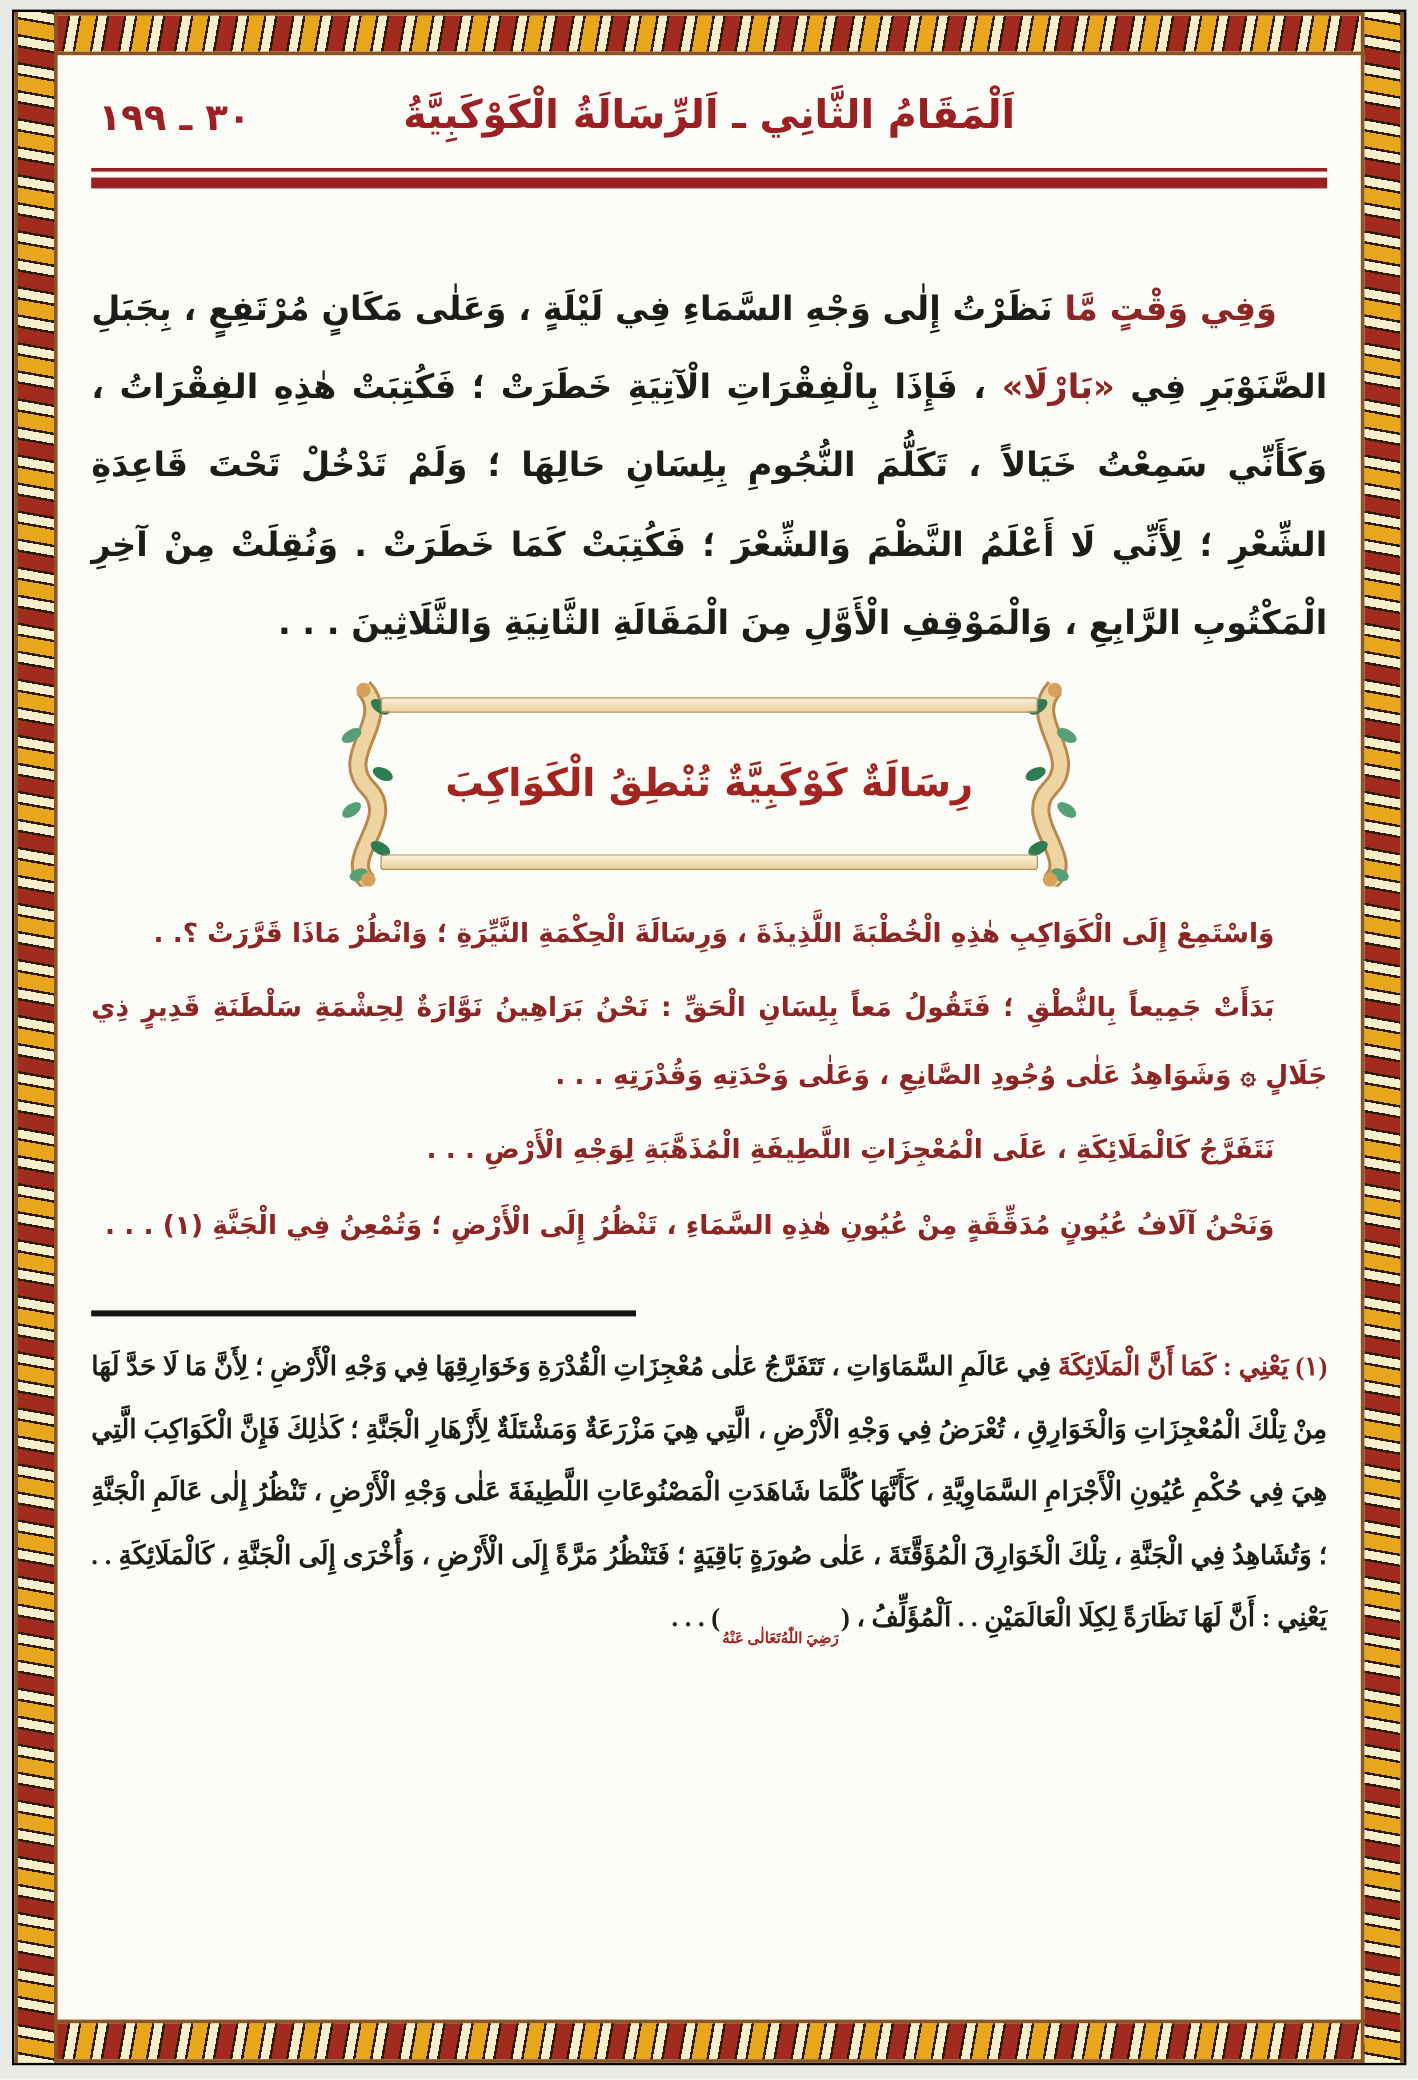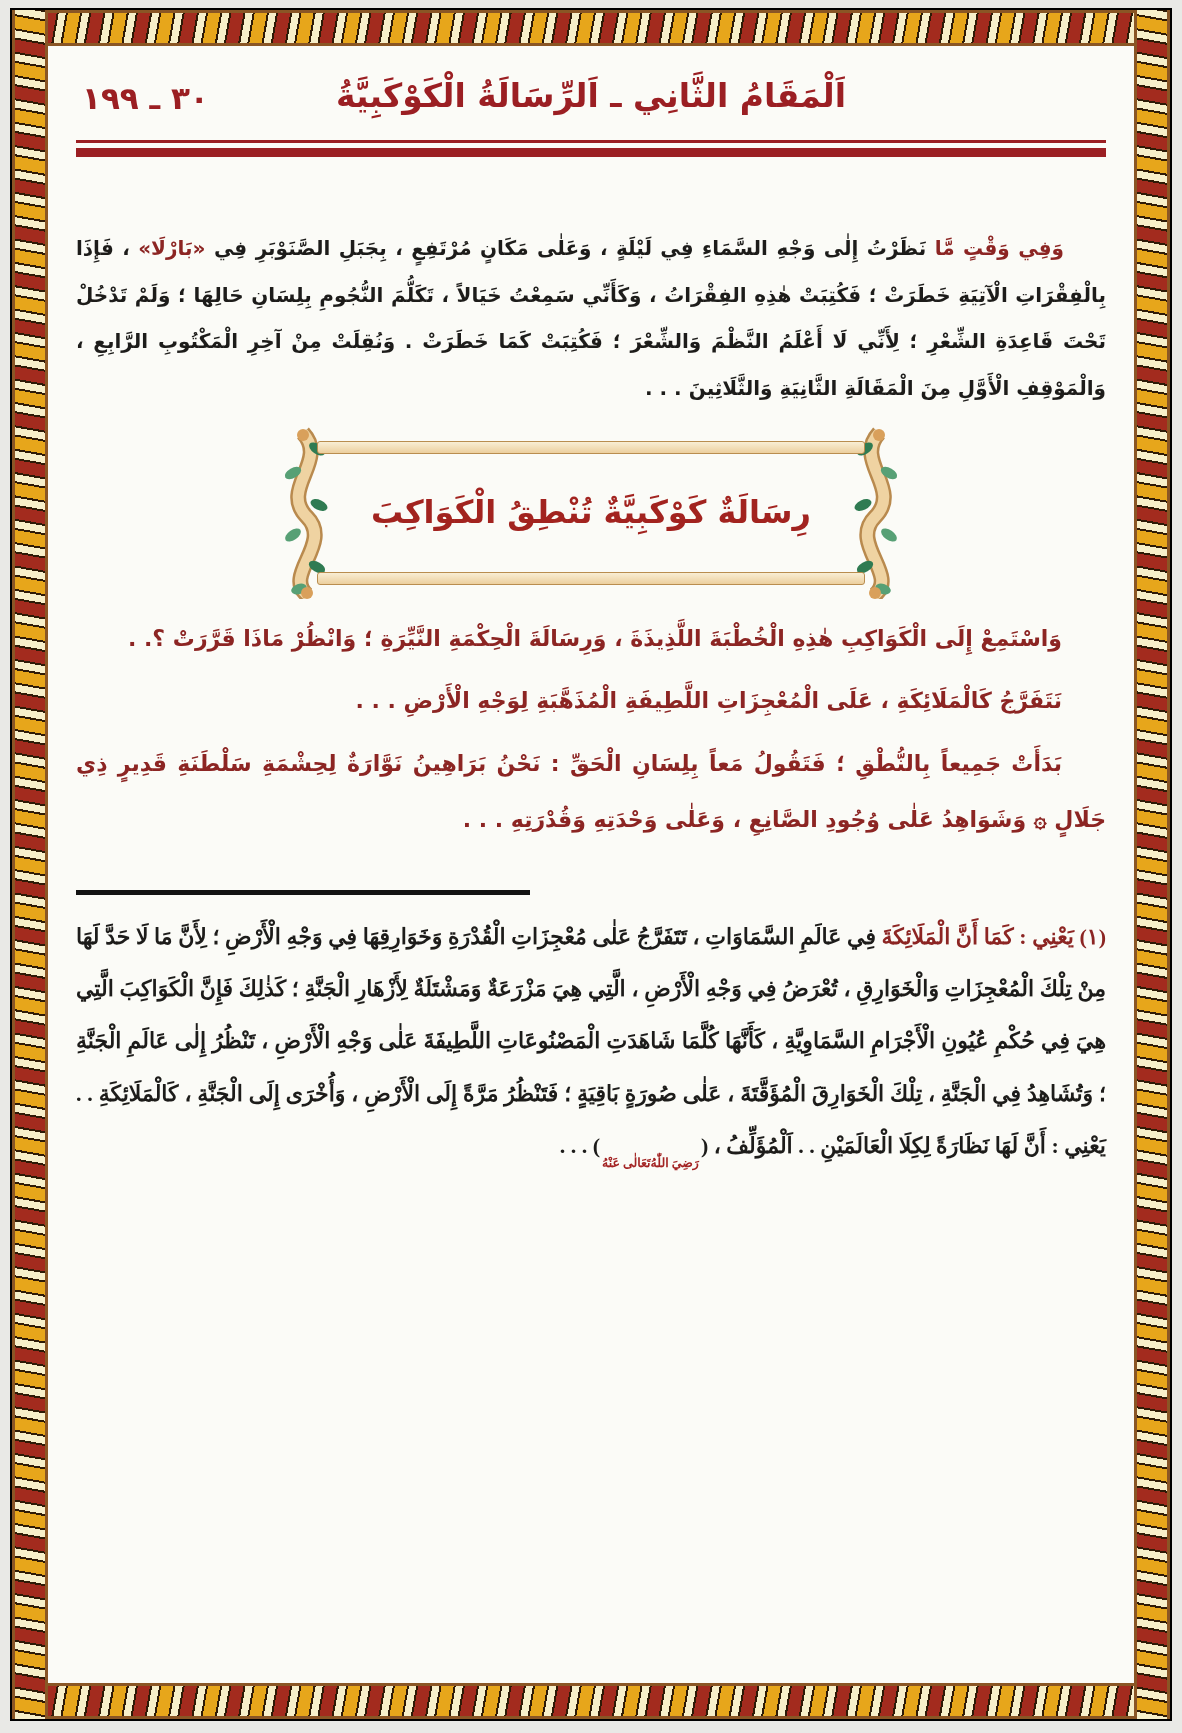--- a/index.html
+++ b/index.html
@@ -62,21 +62,21 @@
   }
   .page-title{
     text-align:center;
     color:var(--accent-red); font-weight:bold; font-size:33px;
   }
   .rule-thin{height:3px;background:var(--accent-red);margin-top:12px;}
   .rule-thick{height:9px;background:var(--accent-red);margin-top:5px;}
 
   .intro{
     margin-top:68px;
-    font-size:20px; font-weight:bold; color:var(--ink);
+    font-size:28px; font-weight:bold; color:var(--ink);
     line-height:2.33; text-align:justify; text-indent:42px;
   }
   .red{color:var(--body-red);}
 
   .banner{
     position:relative;
     width:600px; height:152px;
     margin:26px auto 22px;
   }
   .banner .bar{
@@ -163,22 +163,23 @@
         <ellipse cx="38" cy="162" rx="8" ry="5" fill="#57a075" transform="rotate(20 38 162)"></ellipse>
         <circle cx="34" cy="8" r="6" fill="#d9a05b"></circle>
         <circle cx="30" cy="166" r="6" fill="#d9a05b"></circle>
       </svg>
       <div class="bar top"></div>
       <div class="banner-title">رِسَالَةٌ كَوْكَبِيَّةٌ تُنْطِقُ الْكَوَاكِبَ</div>
       <div class="bar bottom"></div>
     </div>
 
     <p class="sermon">وَاسْتَمِعْ إِلَى الْكَوَاكِبِ هٰذِهِ الْخُطْبَةَ اللَّذِيذَةَ ، وَرِسَالَةَ الْحِكْمَةِ النَّيِّرَةِ ؛ وَانْظُرْ مَاذَا قَرَّرَتْ ؟. .</p>
+    <p class="sermon">بَدَأَتْ جَمِيعاً بِالنُّطْقِ ؛ فَتَقُولُ مَعاً بِلِسَانِ الْحَقِّ : نَحْنُ بَرَاهِينُ نَوَّارَةٌ لِحِشْمَةِ سَلْطَنَةِ قَدِيرٍ ذِي جَلَالٍ ۞ وَشَوَاهِدُ عَلٰى وُجُودِ الصَّانِعِ ، وَعَلٰى وَحْدَتِهِ وَقُدْرَتِهِ . . .</p>
     <p class="sermon">نَتَفَرَّجُ كَالْمَلَائِكَةِ ، عَلَى الْمُعْجِزَاتِ اللَّطِيفَةِ الْمُذَهَّبَةِ لِوَجْهِ الْأَرْضِ . . .</p>
-    <p class="sermon">بَدَأَتْ جَمِيعاً بِالنُّطْقِ ؛ فَتَقُولُ مَعاً بِلِسَانِ الْحَقِّ : نَحْنُ بَرَاهِينُ نَوَّارَةٌ لِحِشْمَةِ سَلْطَنَةِ قَدِيرٍ ذِي جَلَالٍ ۞ وَشَوَاهِدُ عَلٰى وُجُودِ الصَّانِعِ ، وَعَلٰى وَحْدَتِهِ وَقُدْرَتِهِ . . .</p>
+    <p class="sermon">وَنَحْنُ آلَافُ عُيُونٍ مُدَقِّقَةٍ مِنْ عُيُونِ هٰذِهِ السَّمَاءِ ، تَنْظُرُ إِلَى الْأَرْضِ ؛ وَتُمْعِنُ فِي الْجَنَّةِ (١) . . .</p>
 
     <div class="fn-rule"></div>
 
     <p class="footnote"><span class="red">(١) </span><span class="red">يَعْنِي : كَمَا أَنَّ الْمَلَائِكَةَ </span><span>فِي عَالَمِ السَّمَاوَاتِ ، تَتَفَرَّجُ عَلٰى مُعْجِزَاتِ الْقُدْرَةِ وَخَوَارِقِهَا فِي وَجْهِ الْأَرْضِ ؛ لِأَنَّ مَا لَا حَدَّ لَهَا مِنْ تِلْكَ الْمُعْجِزَاتِ وَالْخَوَارِقِ ، تُعْرَضُ فِي وَجْهِ الْأَرْضِ ، الَّتِي هِيَ مَزْرَعَةٌ وَمَشْتَلَةٌ لِأَزْهَارِ الْجَنَّةِ ؛ كَذٰلِكَ فَإِنَّ الْكَوَاكِبَ الَّتِي هِيَ فِي حُكْمِ عُيُونِ الْأَجْرَامِ السَّمَاوِيَّةِ ، كَأَنَّهَا كُلَّمَا شَاهَدَتِ الْمَصْنُوعَاتِ اللَّطِيفَةَ عَلٰى وَجْهِ الْأَرْضِ ، تَنْظُرُ إِلٰى عَالَمِ الْجَنَّةِ ؛ وَتُشَاهِدُ فِي الْجَنَّةِ ، تِلْكَ الْخَوَارِقَ الْمُؤَقَّتَةَ ، عَلٰى صُورَةٍ بَاقِيَةٍ ؛ فَتَنْظُرُ مَرَّةً إِلَى الْأَرْضِ ، وَأُخْرَى إِلَى الْجَنَّةِ ، كَالْمَلَائِكَةِ . . يَعْنِي : أَنَّ لَهَا نَظَارَةً لِكِلَا الْعَالَمَيْنِ . . اَلْمُؤَلِّفُ ، </span><span class="paren">(</span><span class="seal">
           <span>رَضِيَ اللّٰهُ</span>
           <span>تَعَالٰى عَنْهُ</span>
         </span><span class="paren">)</span><span> . . .</span></p>
 
   </div>
 </div>

